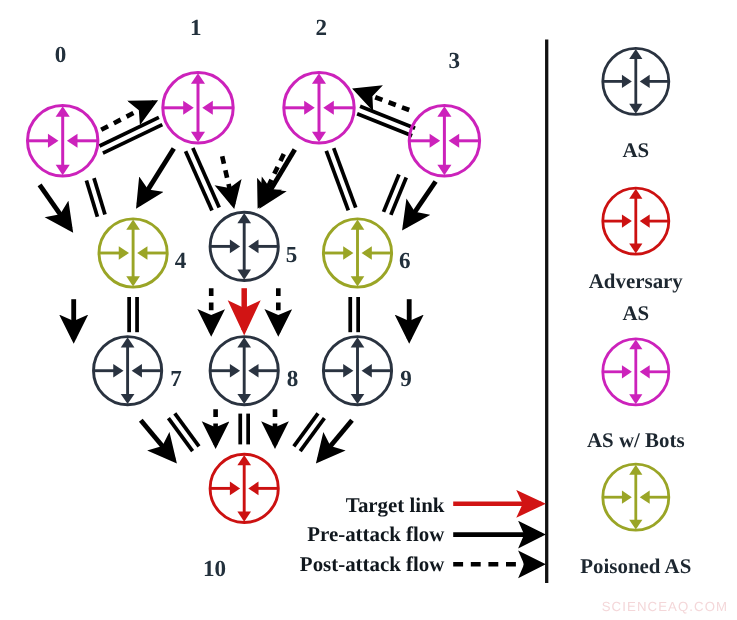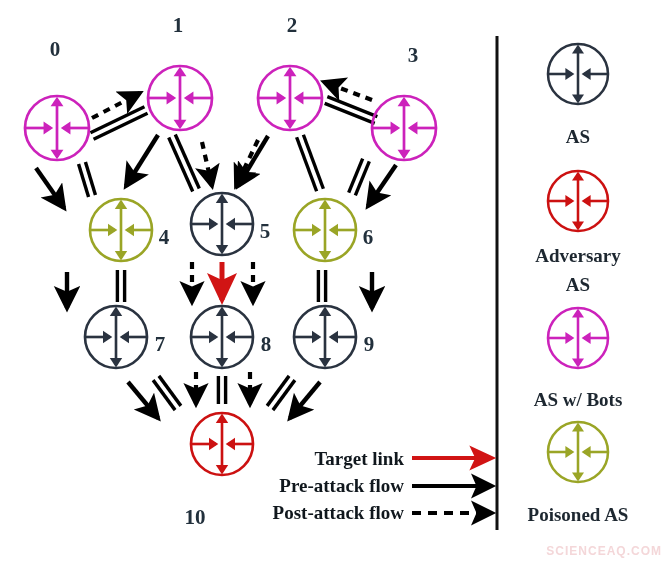--- a/index.html
+++ b/index.html
@@ -46,21 +46,20 @@
   }
   .watermark {
     position: absolute;
     right: 8px;
     bottom: 6px;
     font-family: "Liberation Sans", sans-serif;
     font-size: 12px;
     letter-spacing: 1px;
     color: #f4d7d9;
     user-select: none;
-    font-weight: bold;
   }
 </style>
 </head>
 <body>
 
 <div id="stage">
   <svg class="diagram" viewBox="0 0 670 564">
     <defs>
       <marker id="ah-black" markerWidth="7" markerHeight="7" refX="5.4" refY="3" orient="auto">
         <path d="M0,0 L6.4,3 L0,6 L1.4,3 Z" fill="#000000"></path>

